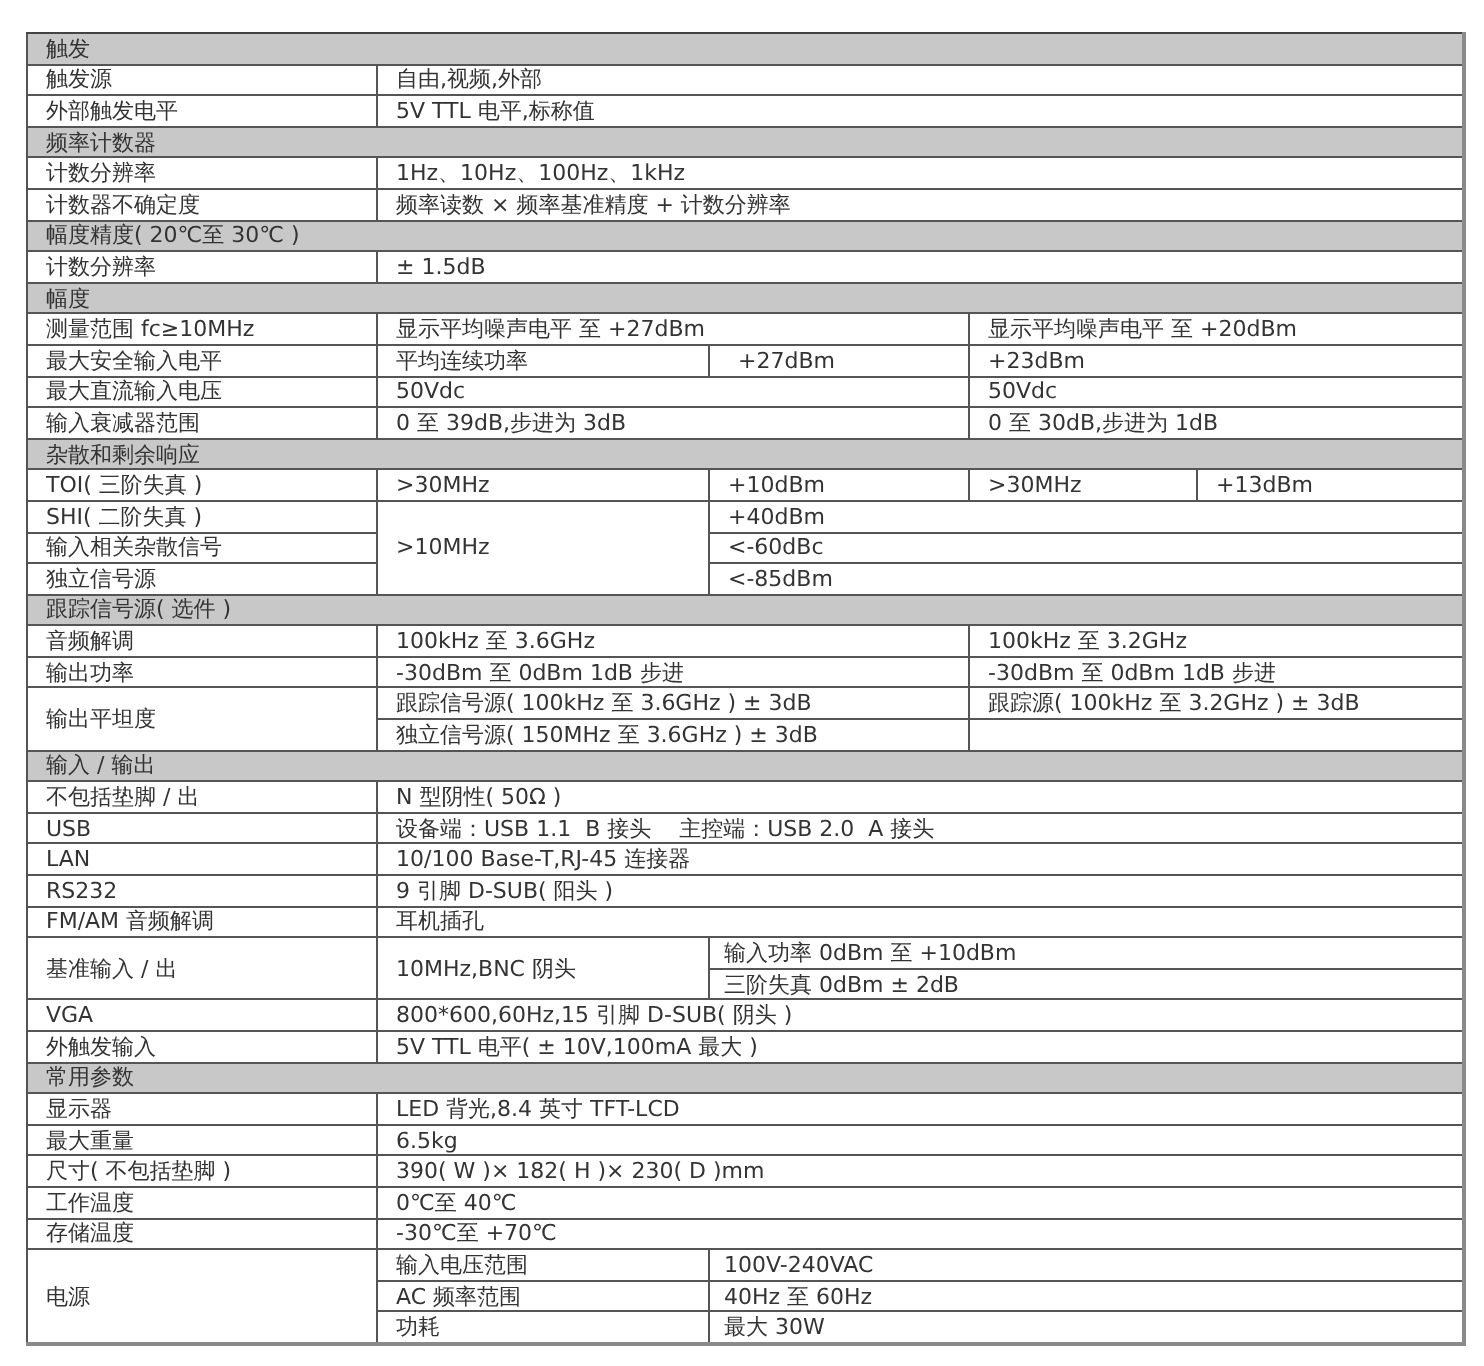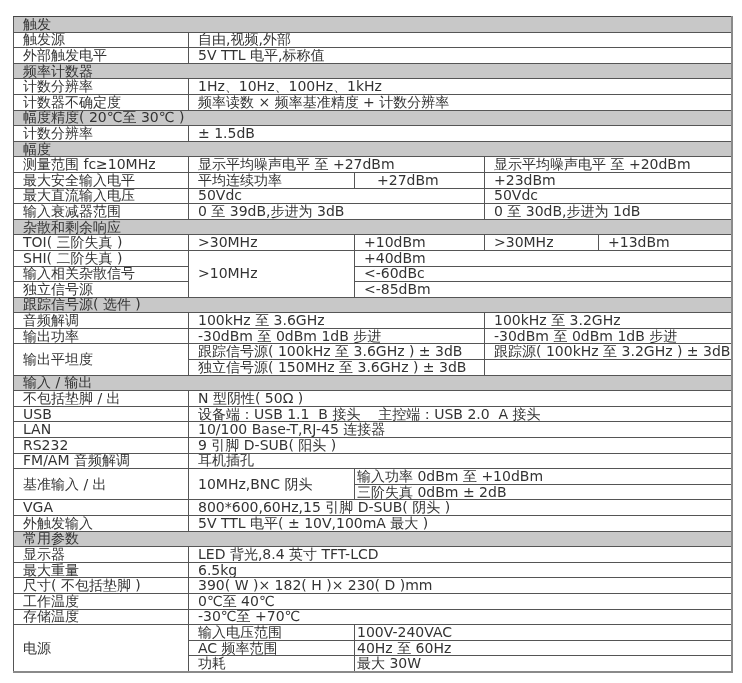--- a/index.html
+++ b/index.html
@@ -2,39 +2,39 @@
 <html><head>
 <meta charset="utf-8">
 <style>
   html, body { margin: 0; padding: 0; background: #ffffff; }
   body { width: 742px; height: 683px; position: relative; overflow: hidden; }
   #spec {
     position: absolute; left: 13px; top: 16px;
     border-collapse: collapse; table-layout: fixed;
     width: 718px;
     font-family: "DejaVu Sans", "Liberation Sans", sans-serif;
-    font-size: 14px; color: #333333;
+    font-size: 11px; color: #333333;
     border-left: 1.5px solid #555555;
     border-right: 2px solid #8a8a8a;
     border-bottom: 2px solid #8a8a8a;
   }
   #spec td {
     height: 14.6px; line-height: 13px;
     padding: 0 0 0 9px;
     border-top: 1px solid #555555;
     border-bottom: 1px solid #555555;
     border-left: 1px solid #555555;
     white-space: nowrap; overflow: hidden;
     vertical-align: middle;
   }
   #spec tr.section td {
     background: #c8c8c8; color: #333333;
     border-top: 1.5px solid #444444;
   }
-  #spec td.sub { padding-left: 2px; margin-top: 37px; }
+  #spec td.sub { padding-left: 7px; margin-top: 37px; }
 </style>
 </head>
 <body>
 
 <table id="spec">
   <colgroup>
     <col style="width:175px">
     <col style="width:122px">
     <col style="width:44px">
     <col style="width:130px">
@@ -79,21 +79,21 @@
       <td colspan="6">幅度</td>
     </tr>
     <tr>
       <td>测量范围 fc≥10MHz</td>
       <td colspan="3">显示平均噪声电平 至 +27dBm</td>
       <td colspan="2">显示平均噪声电平 至 +20dBm</td>
     </tr>
     <tr>
       <td>最大安全输入电平</td>
       <td colspan="2">平均连续功率</td>
-      <td style="padding-left:22px">+27dBm</td>
+      <td style="padding-left:14px">+27dBm</td>
       <td colspan="2">+23dBm</td>
     </tr>
     <tr>
       <td>最大直流输入电压</td>
       <td colspan="3">50Vdc</td>
       <td colspan="2">50Vdc</td>
     </tr>
     <tr>
       <td>输入衰减器范围</td>
       <td colspan="3">0 至 39dB,步进为 3dB</td>

